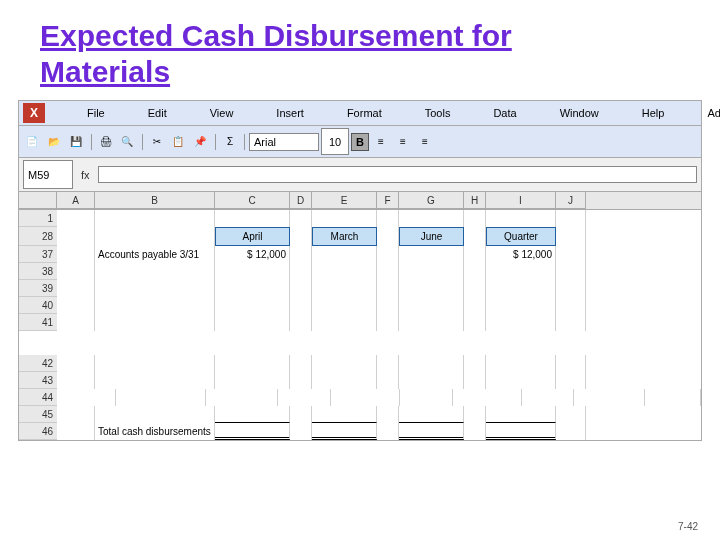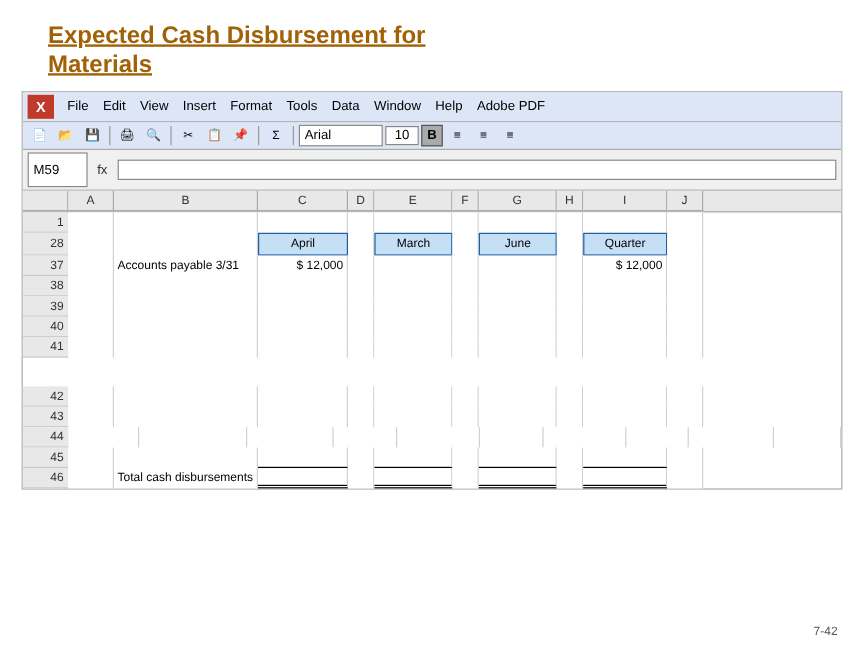--- a/index.html
+++ b/index.html
@@ -11,23 +11,23 @@
       overflow: hidden;
       position: relative;
     }
 
     
     .title-area {
       padding: 18px 40px 10px 40px;
       background: #fff;
     }
     .title-text {
-      font-size: 20px;
+      font-size: 30px;
       font-weight: bold;
-      color: #a16207;
+      color: #6d28d9;
       line-height: 1.2;
       text-decoration: underline;
     }
 
     
     .excel-window {
       margin: 0 18px;
       border: 1px solid #aaa;
       background: #fff;
       position: relative;
@@ -52,20 +52,21 @@
       margin-right: 4px;
       flex-shrink: 0;
     }
     .menu-icon-box span { color: #fff; font-size: 12px; font-weight: bold; }
     .menu-item {
       font-size: 11px;
       padding: 1px 5px;
       cursor: pointer;
       color: #000;
       white-space: nowrap;
+      margin-left: 31px;
     }
 
     
     .toolbar {
       background: #dce6f7;
       border-bottom: 1px solid #aaa;
       display: flex;
       align-items: center;
       padding: 2px 4px;
       gap: 2px;
@@ -97,21 +98,21 @@
       height: 18px;
       display: flex;
       align-items: center;
     }
     .font-size-box {
       border: 1px solid #888;
       background: #fff;
       padding: 1px 4px;
       font-size: 11px;
       width: 28px;
-      height: 16px;
+      height: 27px;
       display: flex;
       align-items: center;
       justify-content: center;
     }
     .bold-btn {
       border: 1px solid #555;
       background: #aaa;
       padding: 1px 4px;
       font-size: 11px;
       font-weight: bold;

